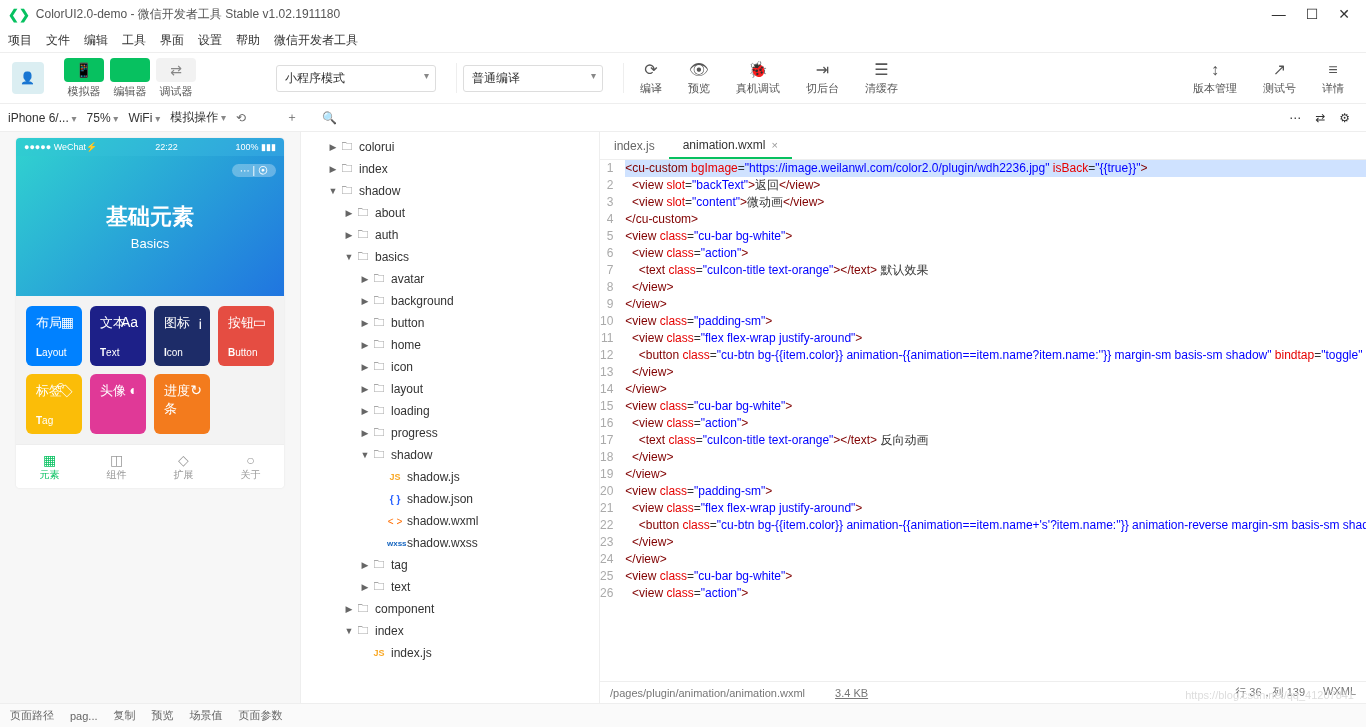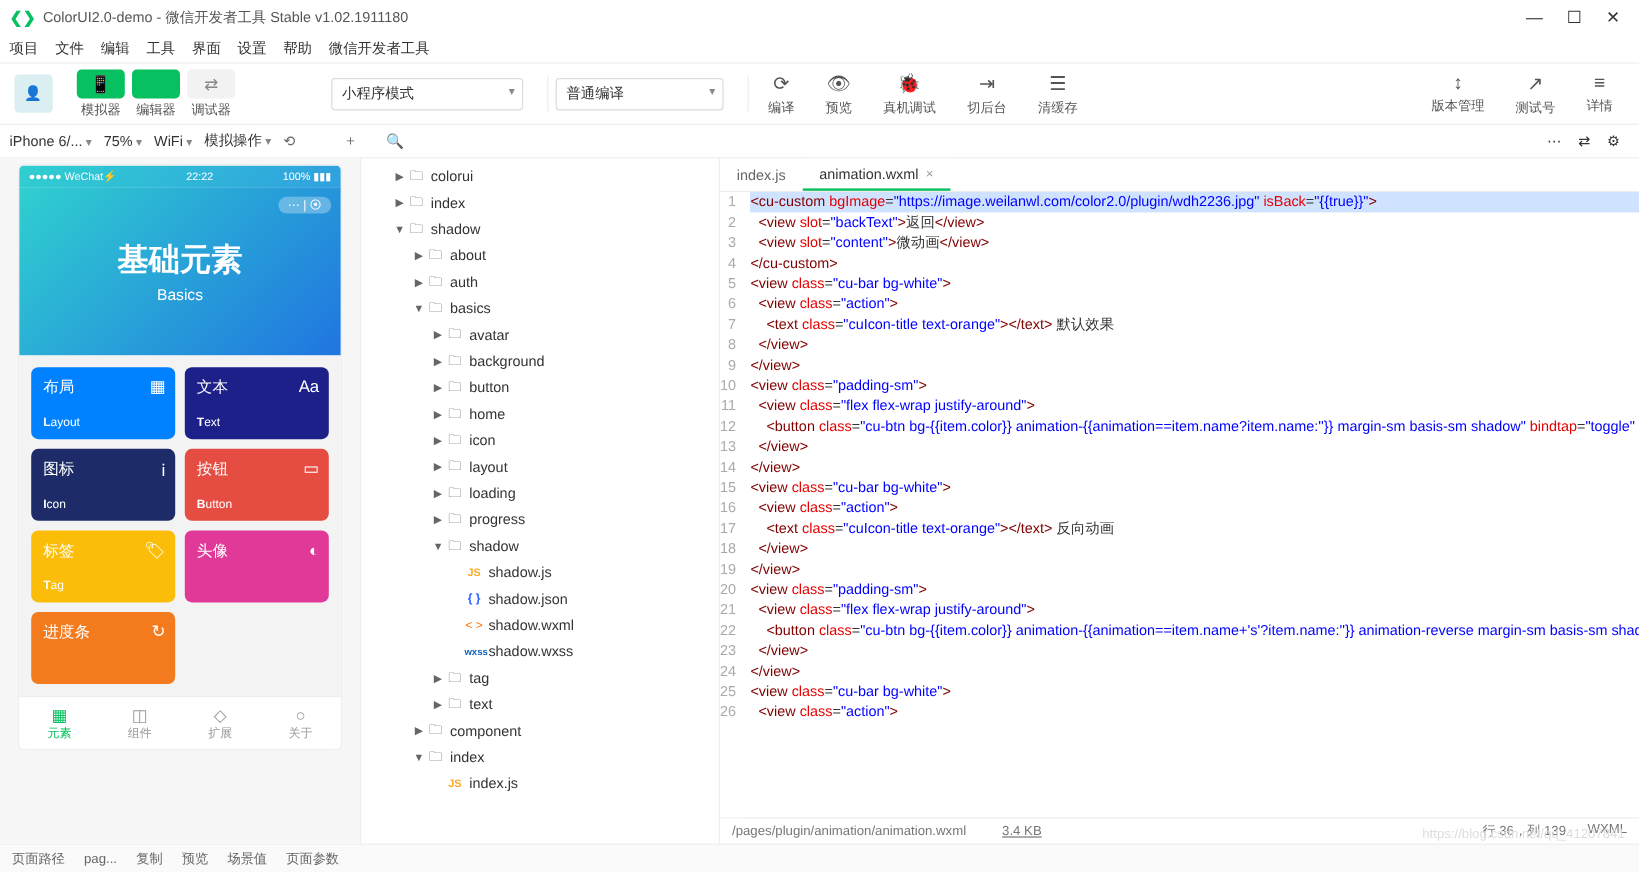--- a/index.html
+++ b/index.html
@@ -30,23 +30,23 @@
 .subbar { height: 28px; border-bottom: 1px solid #eee; display: flex; align-items: center; padding: 0 8px; gap: 10px; }
 .subbar .sel { cursor: pointer; color: #333; }
 .subbar .sel::after { content: " ▾"; color: #888; font-size: 10px; }
 .subbar-right { margin-left: auto; display: flex; gap: 14px; padding-right: 8px; }
 .main { display: flex; height: calc(100vh - 28px - 24px - 52px - 28px - 24px); }
 .simulator { width: 300px; background: #f7f7f7; display: flex; flex-direction: column; align-items: center; padding-top: 6px; }
 .phone { width: 268px; background: #fff; border-radius: 4px; overflow: hidden; box-shadow: 0 0 2px rgba(0,0,0,.1); }
 .phone-status { height: 18px; background: linear-gradient(135deg,#30cfd0,#30a0e0); color: #fff; font-size: 9px; display: flex; align-items: center; padding: 0 8px; justify-content: space-between; }
 .phone-header { height: 140px; background: linear-gradient(135deg,#30cfd0,#2075e0); color: #fff; display: flex; flex-direction: column; align-items: center; justify-content: center; position:relative; }
 .phone-header .cap{position:absolute;top:8px;right:8px;background:rgba(255,255,255,.3);border-radius:10px;padding:1px 8px;font-size:10px;}
-.phone-header .big { font-size: 26px; font-weight: bold; }
+.phone-header .big { font-size: 22px; font-weight: bold; }
 .phone-header .sub { font-size: 13px; margin-top: 4px; }
-.phone-grid { padding: 10px; display: grid; grid-template-columns: 1fr 1fr; gap: 8px; background: #f3f3f3; }
+.phone-grid { padding: 10px; display: grid; grid-template-columns: 1fr 1fr 1fr 1fr; gap: 8px; background: #f3f3f3; }
 .card { height: 60px; border-radius: 6px; color: #fff; padding: 8px 10px; display: flex; flex-direction: column; justify-content: space-between; position: relative; }
 .card .cn { font-size: 13px; }
 .card .en { font-size: 10px; }
 .card .ci { position: absolute; right: 8px; top: 8px; font-size: 14px; }
 .c-blue{background:#0081ff;} .c-purple{background:#6739b6;} .c-dblue{background:#1d2088;} .c-navy{background:#1d2c68;} .c-pink{background:#e54d42;} .c-yellow{background:#fbbd08;color:#fff;} .c-red{background:#e03997;} .c-orange{background:#f37b1d;}
 .phone-tabbar { height: 44px; display: flex; border-top: 1px solid #eee; background: #fff; }
 .phone-tabbar .tab { flex: 1; display: flex; flex-direction: column; align-items: center; justify-content: center; font-size: 10px; color: #999; }
 .phone-tabbar .tab.active { color: #07c160; }
 .phone-tabbar .tab .ti { font-size: 14px; }
 .filetree { width: 300px; border-left: 1px solid #eee; border-right: 1px solid #eee; overflow-y: auto; padding: 4px 0; }

